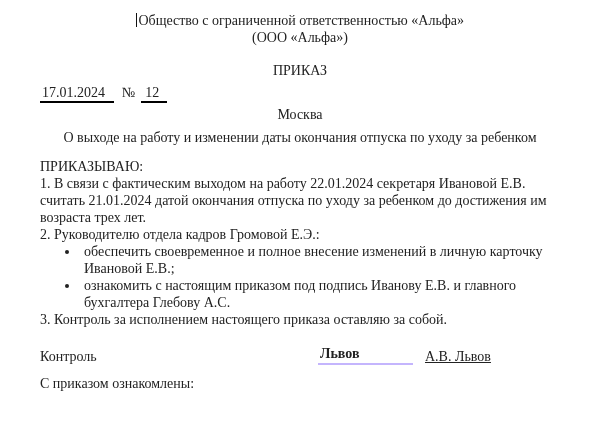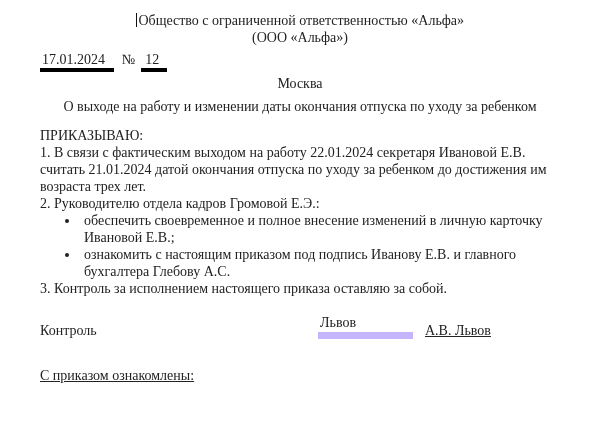--- a/index.html
+++ b/index.html
@@ -22,21 +22,21 @@
     display: inline-block;
     width: 1.5px; height: 14px;
     background: #111;
     vertical-align: -2px;
     margin-right: 1px;
   }
   .doc-type { margin-top: 16px; }
   .date-row { margin-top: 5px; white-space: nowrap; }
   .u-line {
     display: inline-block;
-    border-bottom: 4px solid #000000;
+    border-bottom: 2px solid #000000;
     line-height: 16px;
   }
   .date-cell { min-width: 74px; padding: 0 2px; }
   .num-sign { margin: 0 6px 0 8px; }
   .num-cell { min-width: 26px; padding: 0 4px; }
   .city { margin-top: 3px; }
   .subject { margin-top: 6px; }
   .body-block { margin-top: 12px; }
   .body-block p { margin: 0; }
   ul.order-list {
@@ -47,37 +47,39 @@
   ul.order-list li { padding-left: 4px; }
   .sig-section { margin-top: 17px; }
   .sig-row {
     display: flex;
     align-items: flex-end;
     margin-top: 10px;
   }
   .sig-title { width: 278px; }
   .sig-line {
     width: 95px;
-    border-bottom: 7px solid #c4b5fd;
+    border-bottom: 2px solid #c4b5fd;
     padding: 0 2px;
     line-height: 18px;
+    font-weight: bold;
   }
   .sig-name { margin-left: 12px; text-decoration: underline; }
-  .acquainted { margin-top: 28px; text-decoration: underline; }
+  .acquainted { margin-top: 10px; }
 </style>
 </head>
 <body>
 
 <div class="page">
 
   <div class="org-block center">
     <div><span class="text-cursor"></span><span>Общество с ограниченной ответственностью «Альфа»</span></div>
     <div>(ООО «Альфа»)</div>
   </div>
 
+  <div class="doc-type center">ПРИКАЗ</div>
 
   <div class="date-row">
     <span class="u-line date-cell">17.01.2024</span><span class="num-sign">№</span><span class="u-line num-cell">12</span>
   </div>
 
   <div class="city center">Москва</div>
 
   <div class="subject center">О выходе на работу и изменении даты окончания отпуска по уходу за ребенком</div>
 
   <div class="body-block">

